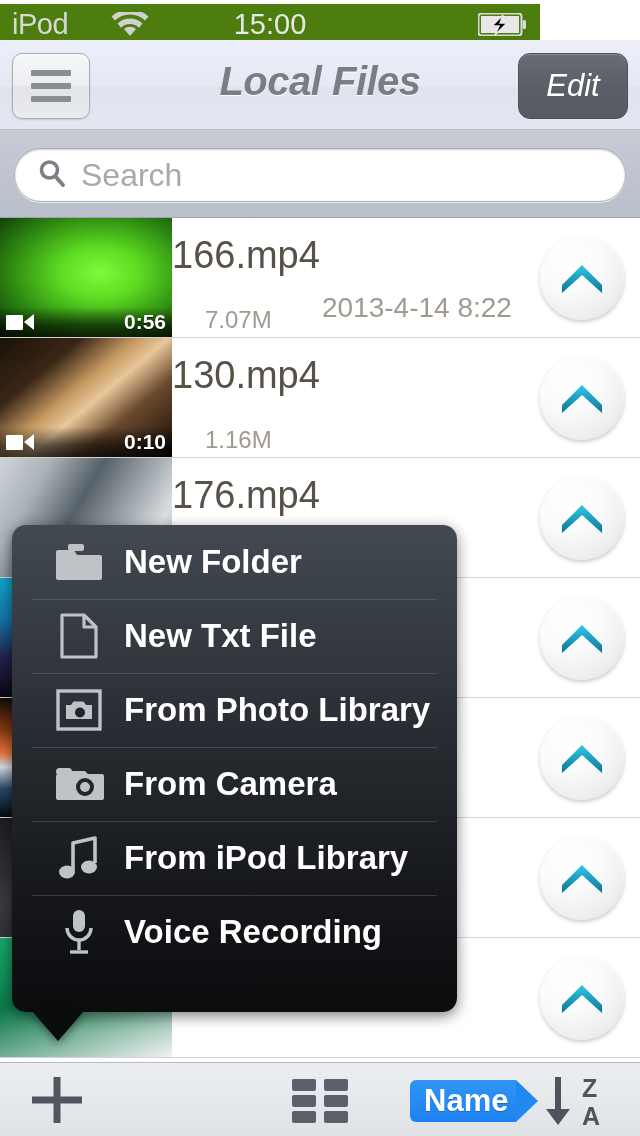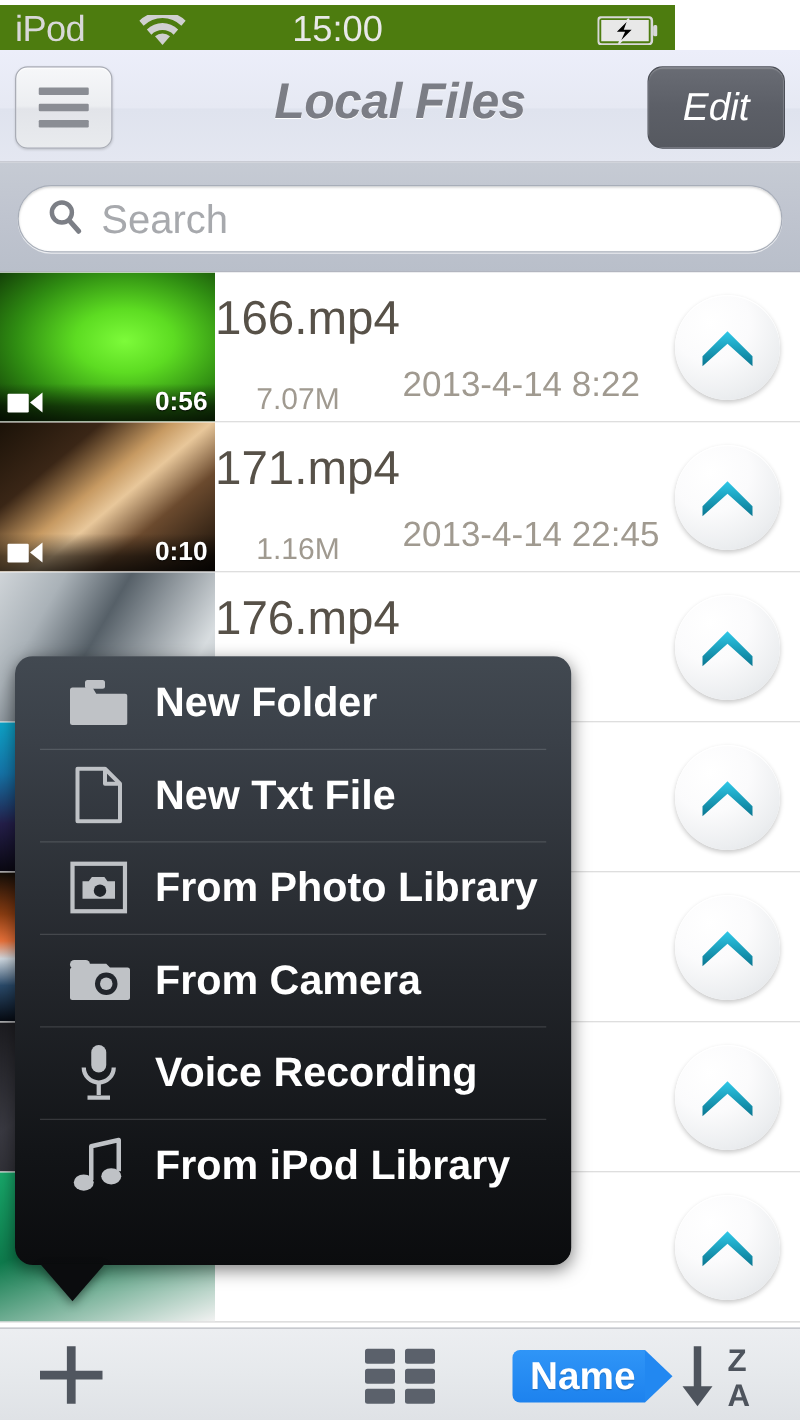--- a/index.html
+++ b/index.html
@@ -454,23 +454,22 @@
     <div class="row">
       <div class="thumb" style="background: linear-gradient(140deg, #1b1208 0%, #3a2616 26%, #c79a62 44%, #e8c79a 54%, #6b4a2e 70%, #120c06 100%);">
         <div class="thumb-badge">
           <span class="vid-glyph">
               <span class="body"></span>
               <span class="tri"></span>
             </span>
           <span class="dur">0:10</span>
         </div>
       </div>
-      <div class="fname">171.mp4</div>
+      <div class="fname">130.mp4</div>
       <div class="fsize">1.16M</div>
-      <div class="fdate">2013-4-14 22:45</div>
       <div class="upload-btn">
         <svg width="54" height="54" viewBox="0 0 54 54">
           <path d="M27 14 L47 34 L47 42 L27 24 L7 42 L7 34 Z" fill="url(#cg1)"></path>
         </svg>
       </div>
     </div>
 
     <div class="row">
       <div class="thumb" style="background: linear-gradient(120deg, #cfd4d8 0%, #aab2b8 22%, #566068 44%, #8e969c 60%, #d8dde0 82%, #b9c0c5 100%);">
       </div>
@@ -580,39 +579,39 @@
           <path d="M2 10 h10 l3 -3 h16 l3 3 h14 a2 2 0 0 1 2 2 v22 a2 2 0 0 1 -2 2 h-44 a2 2 0 0 1 -2 -2 v-22 a2 2 0 0 1 2 -2 z" fill="#bfc2c6"></path>
           <circle cx="31" cy="23" r="9" fill="#22262c"></circle>
           <circle cx="31" cy="23" r="5" fill="#bfc2c6"></circle>
         </svg>
       </span>
       <span class="pop-label">From Camera</span>
     </div>
 
     <div class="pop-item">
       <span class="pop-icon">
+        <svg width="42" height="46" viewBox="0 0 42 46">
+          <path d="M15 35 V8 l22 -5 v25" fill="none" stroke="#bfc2c6" stroke-width="3.6" stroke-linejoin="round"></path>
+          <ellipse cx="9" cy="37" rx="8" ry="6.5" fill="#bfc2c6"></ellipse>
+          <ellipse cx="31" cy="32" rx="8" ry="6.5" fill="#bfc2c6"></ellipse>
+        </svg>
+      </span>
+      <span class="pop-label">From iPod Library</span>
+    </div>
+
+    <div class="pop-item">
+      <span class="pop-icon">
         <svg width="34" height="48" viewBox="0 0 34 48">
           <rect x="11" y="2" width="12" height="22" rx="6" fill="#bfc2c6"></rect>
           <path d="M5 20 a12 12 0 0 0 24 0" fill="none" stroke="#bfc2c6" stroke-width="3.4"></path>
           <line x1="17" y1="32" x2="17" y2="42" stroke="#bfc2c6" stroke-width="3.4"></line>
           <line x1="8" y1="44" x2="26" y2="44" stroke="#bfc2c6" stroke-width="3.4"></line>
         </svg>
       </span>
       <span class="pop-label">Voice Recording</span>
-    </div>
-
-    <div class="pop-item">
-      <span class="pop-icon">
-        <svg width="42" height="46" viewBox="0 0 42 46">
-          <path d="M15 35 V8 l22 -5 v25" fill="none" stroke="#bfc2c6" stroke-width="3.6" stroke-linejoin="round"></path>
-          <ellipse cx="9" cy="37" rx="8" ry="6.5" fill="#bfc2c6"></ellipse>
-          <ellipse cx="31" cy="32" rx="8" ry="6.5" fill="#bfc2c6"></ellipse>
-        </svg>
-      </span>
-      <span class="pop-label">From iPod Library</span>
     </div>
 
   </div>
 
   <div class="toolbar">
 
     <div class="tb-plus">
       <svg width="66" height="58" viewBox="0 0 66 58">
         <line x1="33" y1="6" x2="33" y2="52" stroke="#50565f" stroke-width="7"></line>
         <line x1="8" y1="29" x2="58" y2="29" stroke="#50565f" stroke-width="7"></line>

